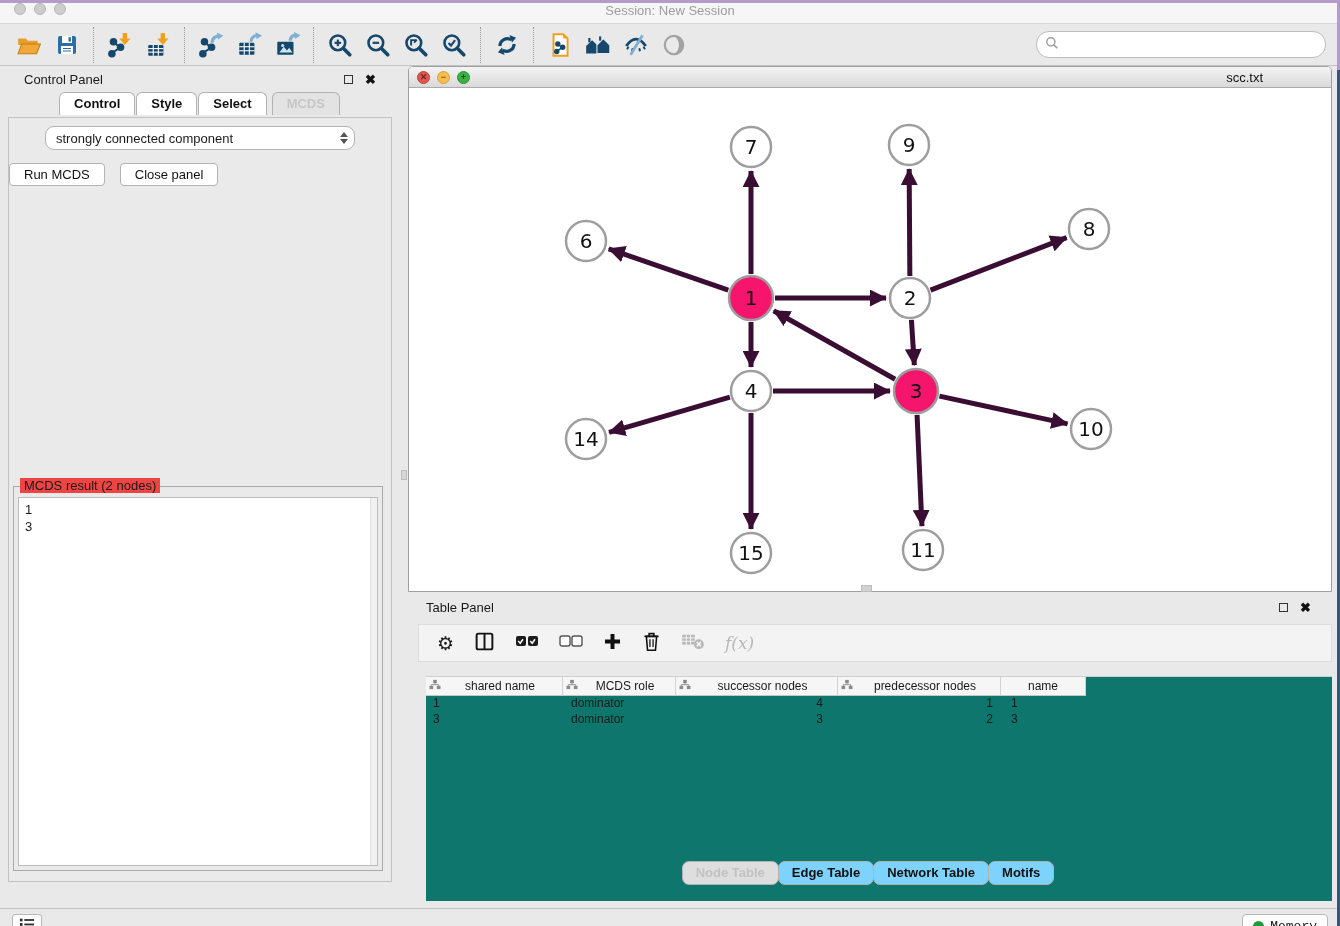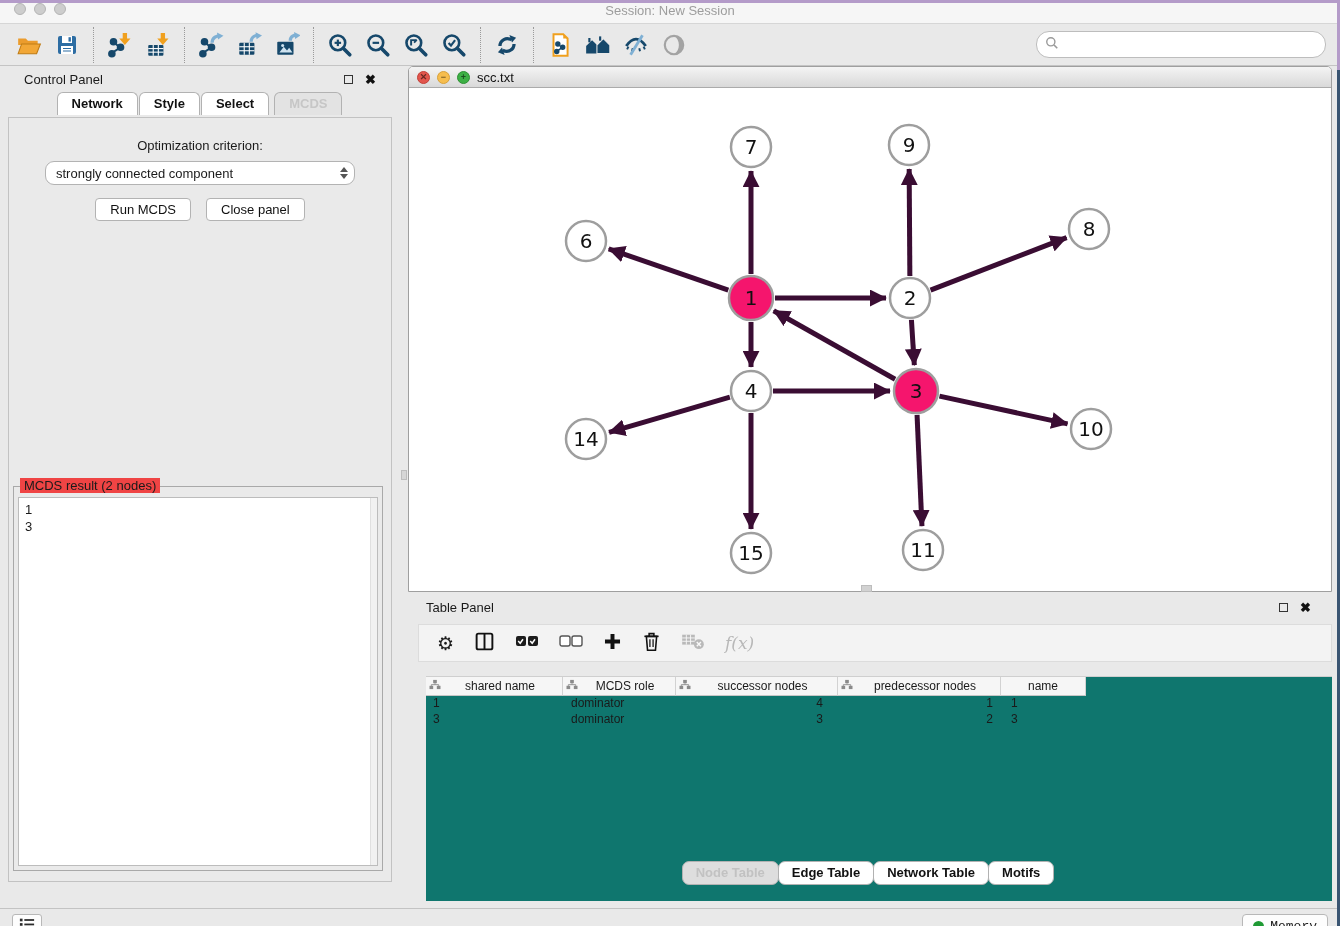--- a/index.html
+++ b/index.html
@@ -35,55 +35,55 @@
   .tab-sel { background:#e3e3e3; color:#c6c6c6; margin-left:4px; }
   .cp-content { position:absolute; left:8px; right:8px; top:51px; bottom:6px; border:1px solid #c2c2c2; background:#eaeaea; }
   .opt-label { text-align:center; font-size:13px; margin-top:20px; }
   .select-row { margin:8px 36px 0; }
   .mac-select { height:24px; background:#fff; border:1px solid #b3b3b3; border-radius:9px; display:flex; align-items:center; font-size:13px; padding:0 6px 0 10px; }
   .mac-select .sel-label { flex:1; }
   .stepper { display:flex; flex-direction:column; gap:2px; align-items:center; }
   .stepper i { width:0; height:0; border-left:4px solid transparent; border-right:4px solid transparent; }
   .stepper .up { border-bottom:5px solid #555; }
   .stepper .dn { border-top:5px solid #555; }
-  .btn-row { display:flex; justify-content:center; gap:15px; margin-top:13px; }
+  .btn-row { display:flex; gap:15px; margin-top:13px; }
   .mac-btn { background:#fff; border:1px solid #b3b3b3; border-radius:4px; font-size:13px; padding:3px 14px; color:#111; }
   .result-fieldset { position:absolute; left:4px; right:8px; top:368px; bottom:10px; border:1px solid #a9a9a9; }
   .result-legend { position:absolute; top:-9px; left:6px; background:#ef4444; padding:0 4px; font-size:13px; }
   .result-box { position:absolute; left:4px; right:4px; top:10px; bottom:4px; background:#fff; border:1px solid #bcbcbc; font-size:13px; padding:3px 6px; line-height:17px; }
   .result-scroll { position:absolute; right:0; top:0; bottom:0; width:7px; background:#f1f1f1; border-left:1px solid #e0e0e0; }
 
   
   .v-grab { position:absolute; left:401px; top:470px; width:6px; height:10px; background:#d6d6d6; border:1px solid #bdbdbd; }
   .h-grab { position:absolute; left:861px; top:585px; width:11px; height:7px; background:#d2d2d2; border:1px solid #bdbdbd; z-index:5; }
 
   
   .net-win { position:absolute; left:408px; top:66px; width:924px; height:526px; border:1px solid #9f9f9f; border-radius:5px 5px 0 0; background:#fff; overflow:hidden; }
   .net-titlebar { height:21px; background:linear-gradient(#f4f4f4,#d9d9d9); border-bottom:1px solid #ababab; display:flex; align-items:center; padding:0 8px; position:relative; }
-  .net-title { flex:1; text-align:left; font-size:13px; color:#111; }
+  .net-title { flex:1; text-align:right; font-size:13px; color:#111; }
   .mac-dot { width:13px; height:13px; border-radius:50%; margin-right:7px; display:flex; align-items:center; justify-content:center; font-size:9px; font-weight:bold; color:rgba(0,0,0,.55); line-height:1; }
   .dot-red { background:#e2564d; border:1px solid #c24038; }
   .dot-yellow { background:#f6bd4e; border:1px solid #d7a03a; }
   .dot-green { background:#3db045; border:1px solid #2f9034; }
   .net-canvas { position:relative; width:100%; height:503px; background:#fff; }
 
   
   .table-panel { position:absolute; left:402px; top:594px; right:5px; height:294px; }
   .tp-toolbar { margin:4px 3px 0 16px; height:38px; background:#f3f3f3; border:1px solid #dcdcdc; display:flex; align-items:center; gap:20px; padding-left:18px; }
   .tp-ic { display:flex; align-items:center; justify-content:center; }
   .gear-glyph { font-size:19px; color:#1c1c1c; line-height:1; }
   .fx { font-family:"DejaVu Serif", serif; font-style:italic; font-size:17px; color:#b8b8b8; }
   .tbl { position:absolute; left:16px; right:3px; top:82px; height:225px; background:#0f766e; border-top:1px solid #cfcfcf;margin-left:8px; }
   .tr-head { display:flex; height:19px; }
   .th { background:#f6f6f6; border-right:1px solid #d2d2d2; border-bottom:1px solid #c6c6c6; display:flex; align-items:center; font-size:12px; padding:0 3px; }
   .th .th-label { flex:1; text-align:center; }
   .tr { display:flex; height:16px; font-size:12px; }
   .td { overflow:hidden; white-space:nowrap; padding-top:1px; }
   .tp-tabs { position:absolute; left:0; right:0; bottom:3px; display:flex; justify-content:center; }
-  .btab { background:#ffffff; border:1px solid #b2b2b2; border-radius:7px; padding:3px 13px 4px; font-size:13px; font-weight:700; margin-left:-1px; color:#111; }
+  .btab { background:#7dd3fc; border:1px solid #b2b2b2; border-radius:7px; padding:3px 13px 4px; font-size:13px; font-weight:700; margin-left:-1px; color:#111; }
   .btab-sel { background:#dedede; color:#c2c2c2; }
 
   
   .statusbar { position:absolute; left:0; right:0; bottom:0; height:18px; background:#e9e9e9; border-top:1px solid #c3c3c3;font-family:Liberation Mono, monospace; }
   .list-btn { position:absolute; left:12px; top:5px; width:30px; height:24px; background:#fdfdfd; border:1px solid #b8b8b8; border-radius:3px; display:flex; align-items:center; justify-content:center; }
   .mem-btn { position:absolute; right:12px; top:5px; height:24px; background:#fdfdfd; border:1px solid #b8b8b8; border-radius:4px; display:flex; align-items:center; padding:0 10px; font-size:13px; gap:6px; }
   .mem-dot { width:11px; height:11px; border-radius:50%; background:#1f9a34; }
 </style>
 </head>
 <body>
@@ -300,27 +300,26 @@
 </div>
 
 <div class="control-panel">
   <div class="panel-head">
     <span>Control Panel</span>
     <span class="spacer"></span>
     <span class="sq-icon"></span>
     <span class="x-icon">✖</span>
   </div>
   <div class="ctab-row">
-      <span class="tab">Network</span>
+      <span class="tab">Control</span>
       <span class="tab">Style</span>
       <span class="tab">Select</span>
       <span class="tab tab-sel">MCDS</span>
     </div>
   <div class="cp-content">
-    <div class="opt-label">Optimization criterion:</div>
     <div class="select-row">
       <div class="mac-select">
         <span class="sel-label">strongly connected component</span>
         <span class="stepper">
             <i class="up"></i>
             <i class="dn"></i>
           </span>
       </div>
     </div>
     <div class="btn-row">

